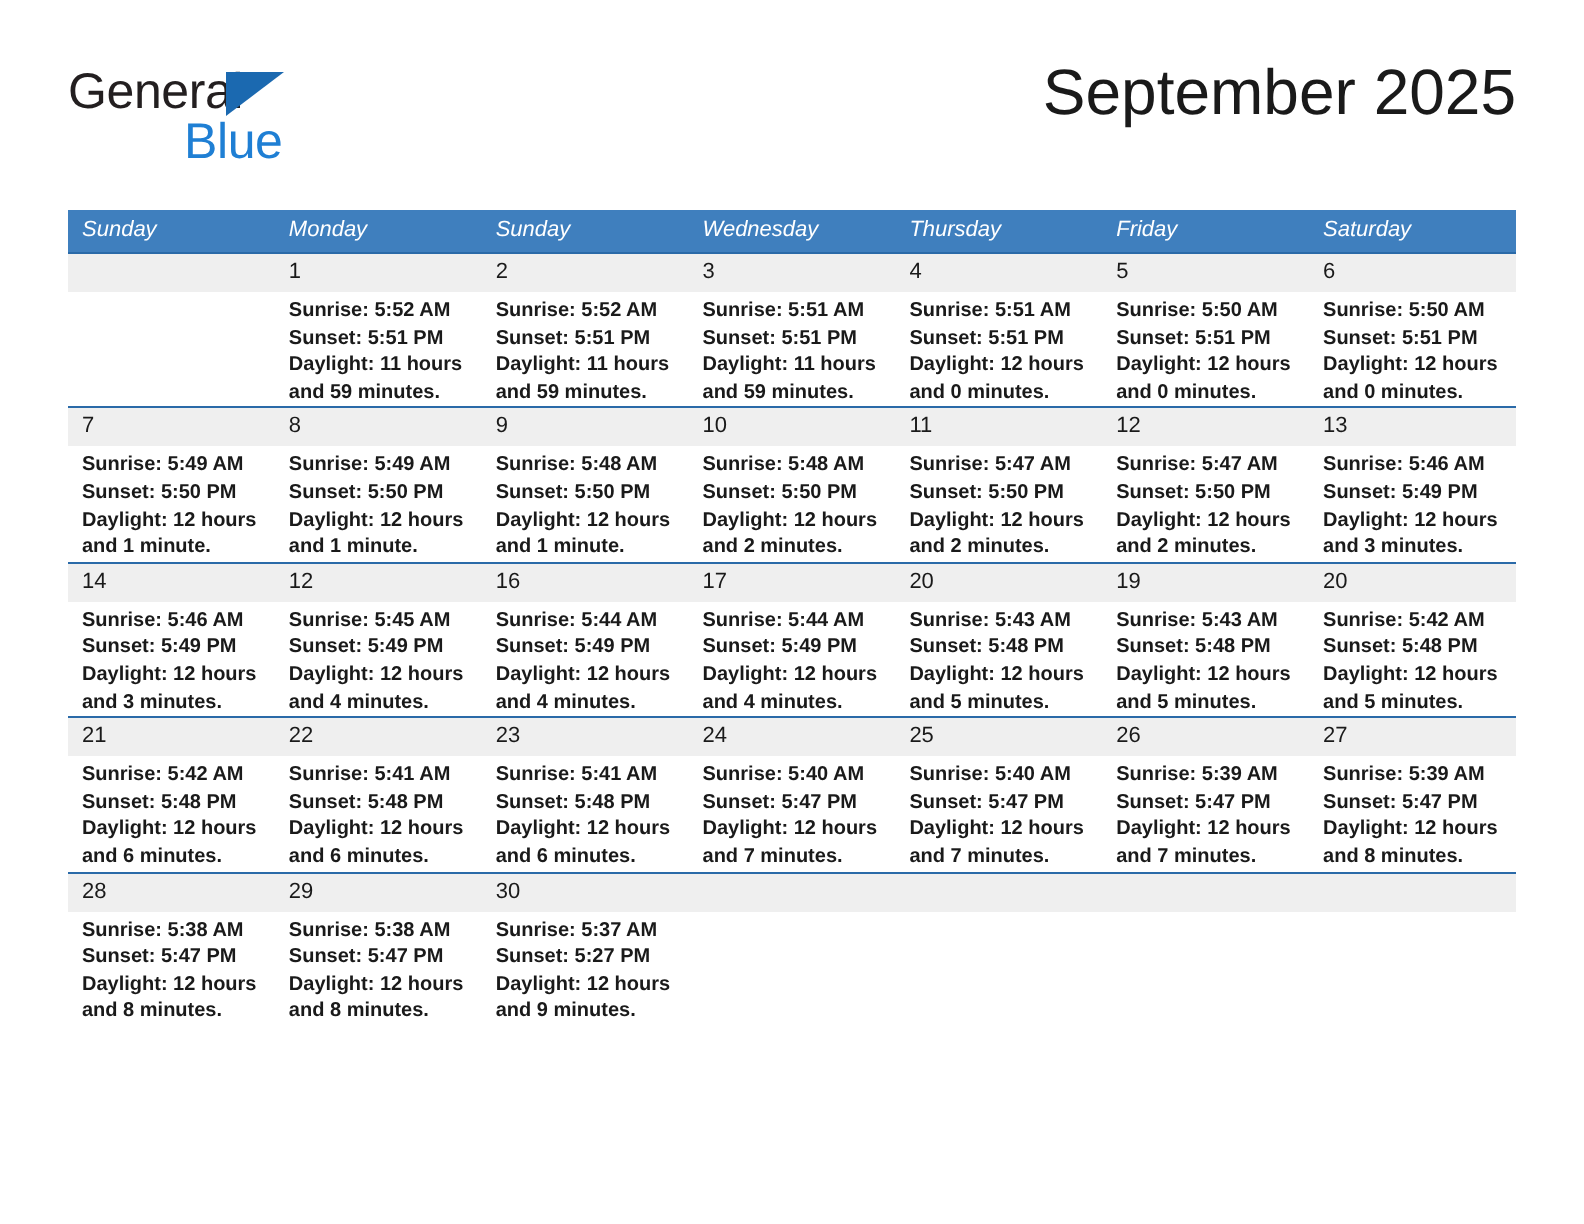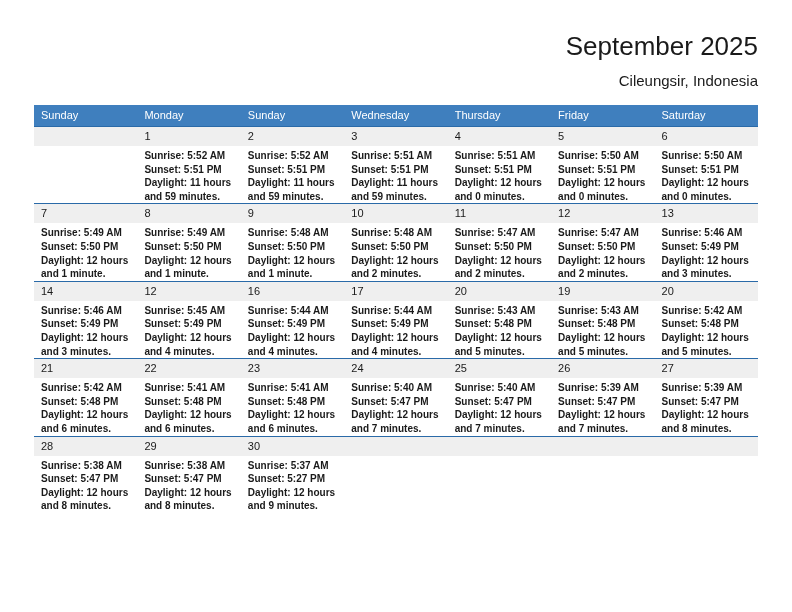--- a/index.html
+++ b/index.html
@@ -66,21 +66,21 @@
     font-family: "Liberation Sans", sans-serif;
   }
 
   .title-block {
     position: absolute;
     right: 0;
     top: 0;
     text-align: right;
   }
   .cal-title {
-    font-size: 26px;
+    font-size: 32px;
     color: #1a1a1a;
     line-height: 36px;
     white-space: nowrap;
   }
   .cal-subtitle {
     font-size: 15px;
     color: #1a1a1a;
     line-height: 22px;
     margin-top: 6px;
     white-space: nowrap;
@@ -97,20 +97,21 @@
   }
   .calendar th {
     background: #3f7fbe;
     color: #ffffff;
     font-size: 11px;
     font-weight: normal;
     text-align: left;
     padding: 4px 0 5px 7px;
     height: 12px;
     border: none;
+    font-style: italic;
   }
   .calendar td {
     vertical-align: top;
     padding: 0;
     border: none;
     border-top: 1.4px solid #2a6aa8;
     height: 76px;
     background: #ffffff;
   }
   .daynum {
@@ -136,24 +137,28 @@
     white-space: nowrap;
   }
 </style>
 </head>
 <body>
 
 <div class="page">
 
   <div class="header">
 
+    <div class="brand">
+      <span class="brand-general">General</span>
+      <span class="brand-triangle"></span>
+      <span class="brand-blue">Blue</span>
+    </div>
 
     <div class="title-block">
       <div class="cal-title">September 2025</div>
-      <div class="cal-subtitle">Cileungsir, Indonesia</div>
     </div>
 
   </div>
 
   <table class="calendar">
     <thead>
       <tr>
         <th>Sunday</th>
         <th>Monday</th>
         <th>Sunday</th>

